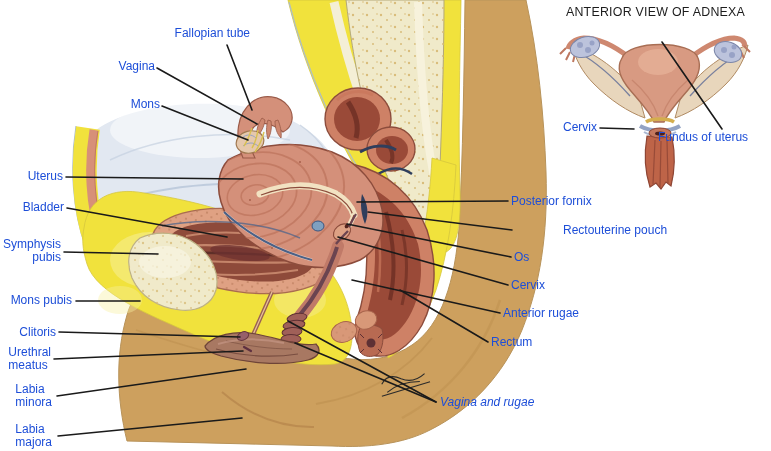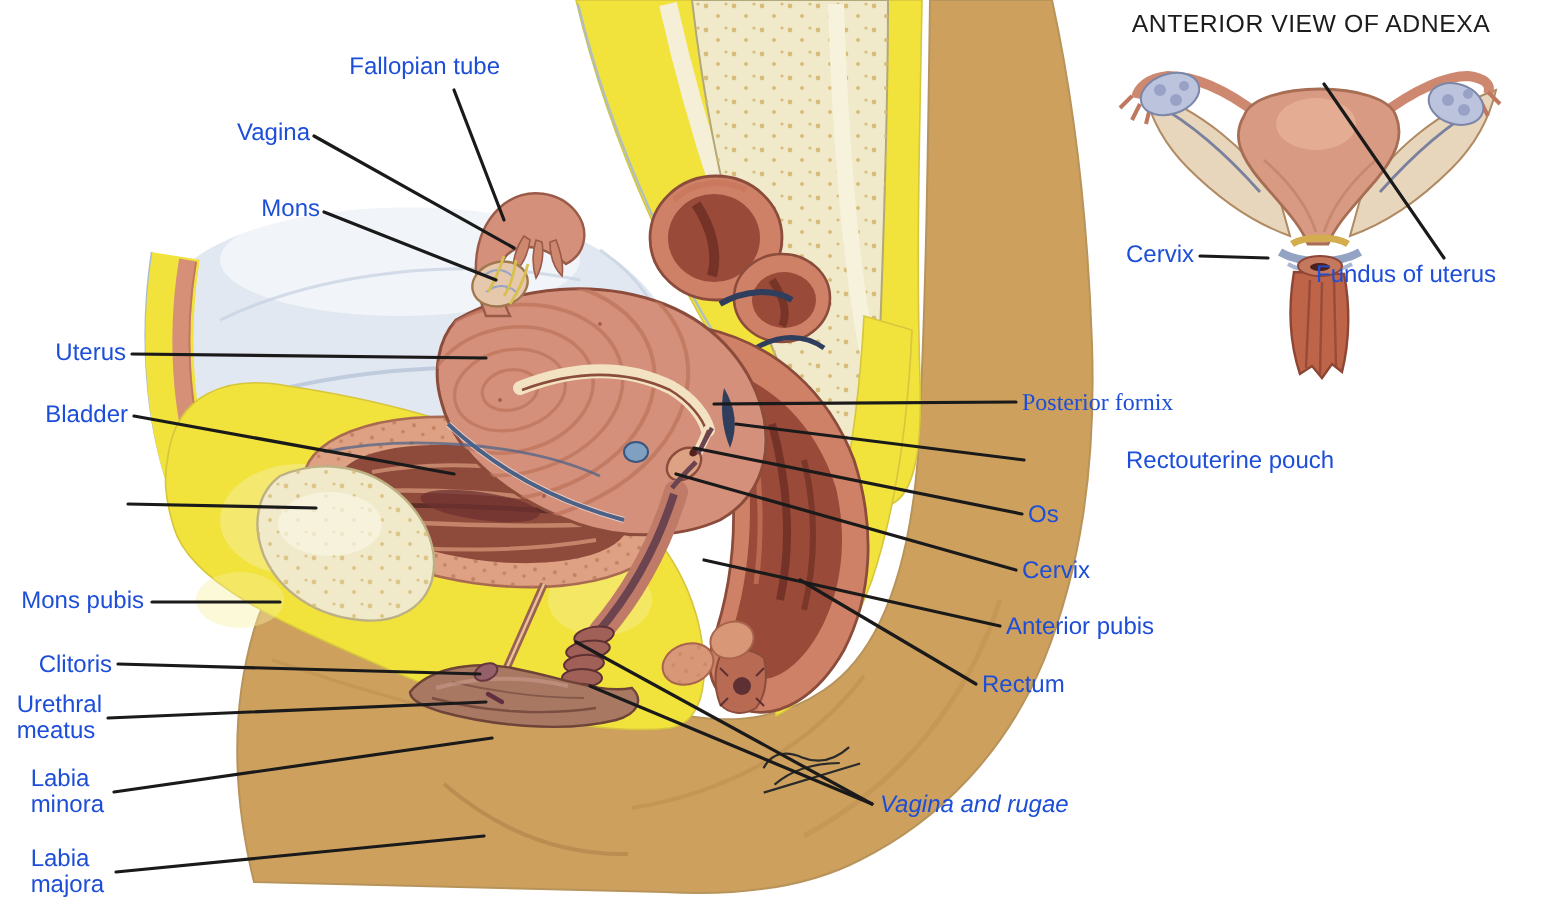--- a/index.html
+++ b/index.html
@@ -242,34 +242,36 @@
     <line x1="600" y1="128" x2="634" y2="129"></line>
     <line x1="662" y1="42" x2="722" y2="129"></line>
   </g>
 </svg>
 
 <div class="label ra" style="right:521px;top:27px;">Fallopian tube</div>
 <div class="label ra" style="right:616px;top:60px;">Vagina</div>
 <div class="label ra" style="right:611px;top:98px;">Mons</div>
 <div class="label ra" style="right:708px;top:170px;">Uterus</div>
 <div class="label ra" style="right:707px;top:201px;">Bladder</div>
+<div class="label ra" style="right:710px;top:238px;">Symphysis
+pubis</div>
 <div class="label ra" style="right:699px;top:294px;">Mons pubis</div>
 <div class="label ra" style="right:715px;top:326px;">Clitoris</div>
 <div class="label ca" style="right:720px;top:346px;">Urethral
 meatus</div>
 <div class="label ca" style="right:719px;top:383px;">Labia
 minora</div>
 <div class="label ca" style="right:719px;top:423px;">Labia
 majora</div>
 
-<div class="label" style="left:511px;top:195px;font-family:Liberation Serif, serif;">Posterior fornix</div>
+<div class="label" style="left:511px;top:195px;">Posterior fornix</div>
 <div class="label" style="left:515px;top:224px;margin-left:48px;">Rectouterine pouch</div>
 <div class="label" style="left:514px;top:251px;">Os</div>
 <div class="label" style="left:511px;top:279px;">Cervix</div>
-<div class="label" style="left:503px;top:307px;">Anterior pubis</div>
+<div class="label" style="left:503px;top:307px;">Anterior rugae</div>
 <div class="label" style="left:491px;top:336px;">Rectum</div>
 <div class="label" style="left:440px;top:396px;font-style:italic;">Vagina and rugae</div>
 
 <div class="label inset-title" style="left:540px;top:6px;width:231px;">ANTERIOR VIEW OF ADNEXA</div>
 <div class="label ra" style="right:174px;top:121px;">Cervix</div>
 <div class="label" style="left:658px;top:131px;text-align:right;">Fundus of uterus</div>
 
 </div>
 
 </body></html>

